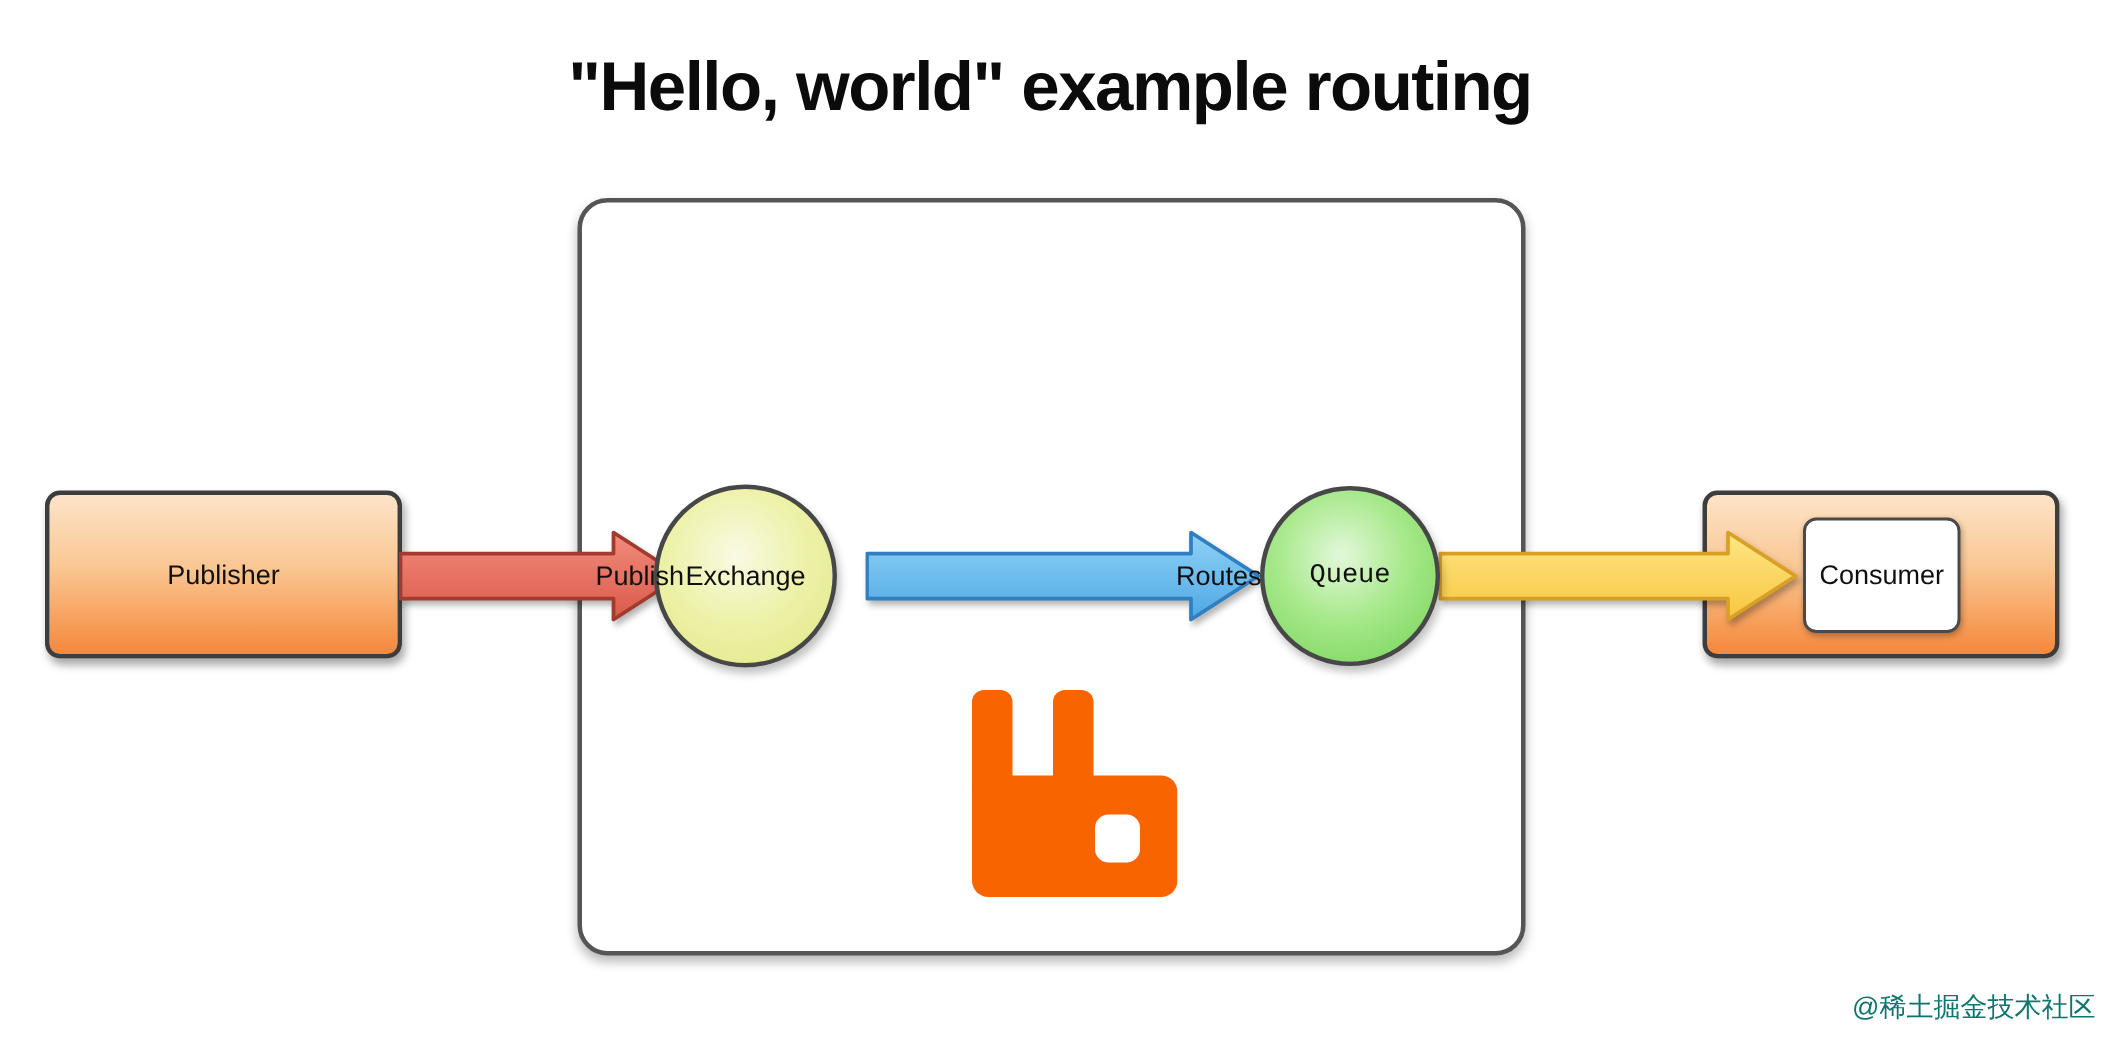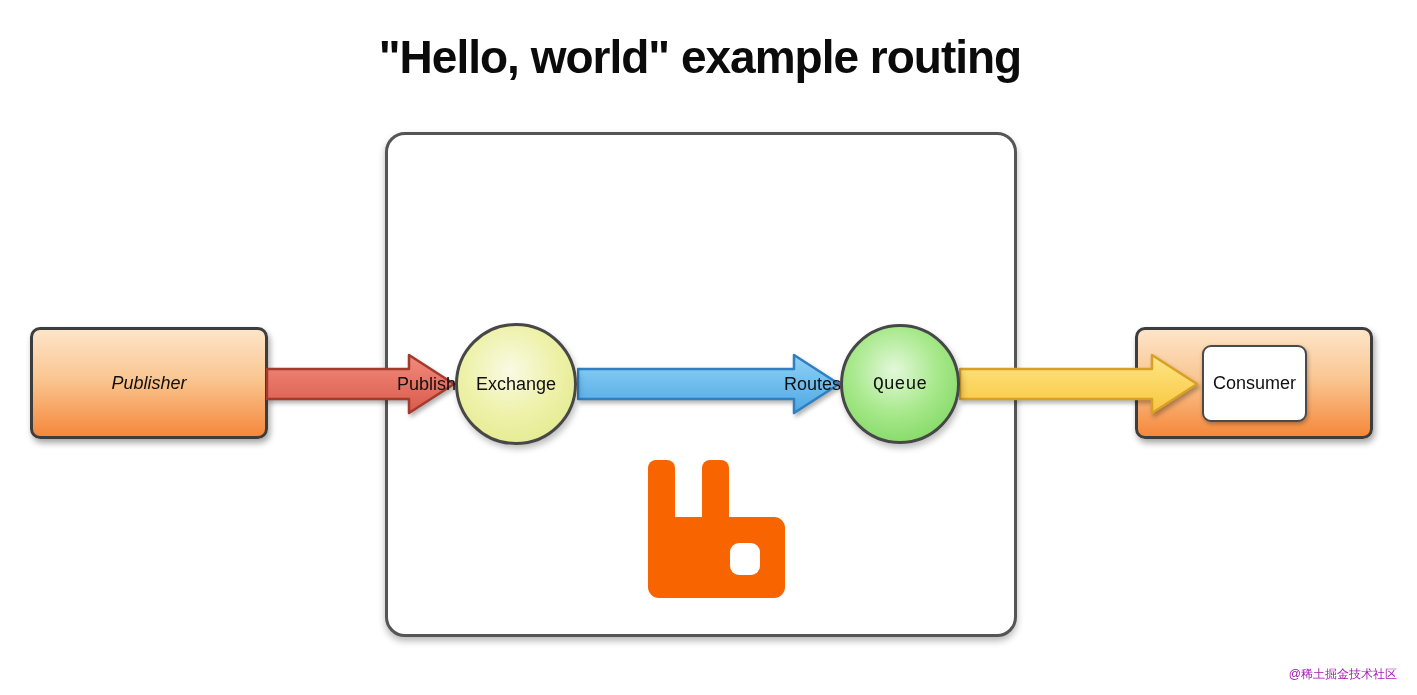--- a/index.html
+++ b/index.html
@@ -44,21 +44,20 @@
   .node-box {
     position: absolute;
     border: 3px solid #3d3d3d;
     border-radius: 10px;
     box-sizing: border-box;
     background: linear-gradient(to bottom, #fde4c8 0%, #fac793 45%, #f5883b 100%);
     box-shadow: 2px 4px 6px rgba(0,0,0,0.35);
     display: flex;
     align-items: center;
     justify-content: center;
-    font-style: italic;
   }
   .publisher-box { left: 30px;   top: 327px; width: 238px; height: 112px; }
   .consumer-box  { left: 1135px; top: 327px; width: 238px; height: 112px; }
   .consumer-inner {
     position: absolute;
     left: 1202px;
     top: 345px;
     width: 105px;
     height: 77px;
     background: #ffffff;
@@ -75,21 +74,21 @@
     position: absolute;
     border: 3px solid #474747;
     border-radius: 50%;
     box-sizing: border-box;
     box-shadow: 2px 4px 6px rgba(0,0,0,0.25);
     display: flex;
     align-items: center;
     justify-content: center;
   }
   .exchange-circle {
-    left: 455px; top: 323px; width: 122px; height: 122px;
+    left: 436px; top: 323px; width: 122px; height: 122px;
     background: radial-gradient(circle at 45% 38%, #f9fae4 0%, #eef2ab 45%, #e0e784 100%);
     align-items: center;
   }
   .queue-circle {
     left: 840px; top: 324px; width: 120px; height: 120px;
     background: radial-gradient(circle at 45% 38%, #e3f8da 0%, #a8e98c 45%, #72d254 100%);
     font-family: Liberation Mono, monospace;
   }
   .node-label, .arrow-label {
     font-size: 18px;
@@ -114,22 +113,22 @@
     position: absolute;
     left: 648px;
     top: 460px;
     width: 137px;
     height: 138px;
   }
   .watermark {
     position: absolute;
     right: 20px;
     bottom: 12px;
-    font-size: 12px;
-    color: #a21caf;
+    font-size: 18px;
+    color: #0f766e;
   }
 </style>
 </head>
 <body>
 
 <div class="stage">
 
   <h1 class="title">"Hello, world" example routing</h1>
 
   <div class="broker-box"></div>

